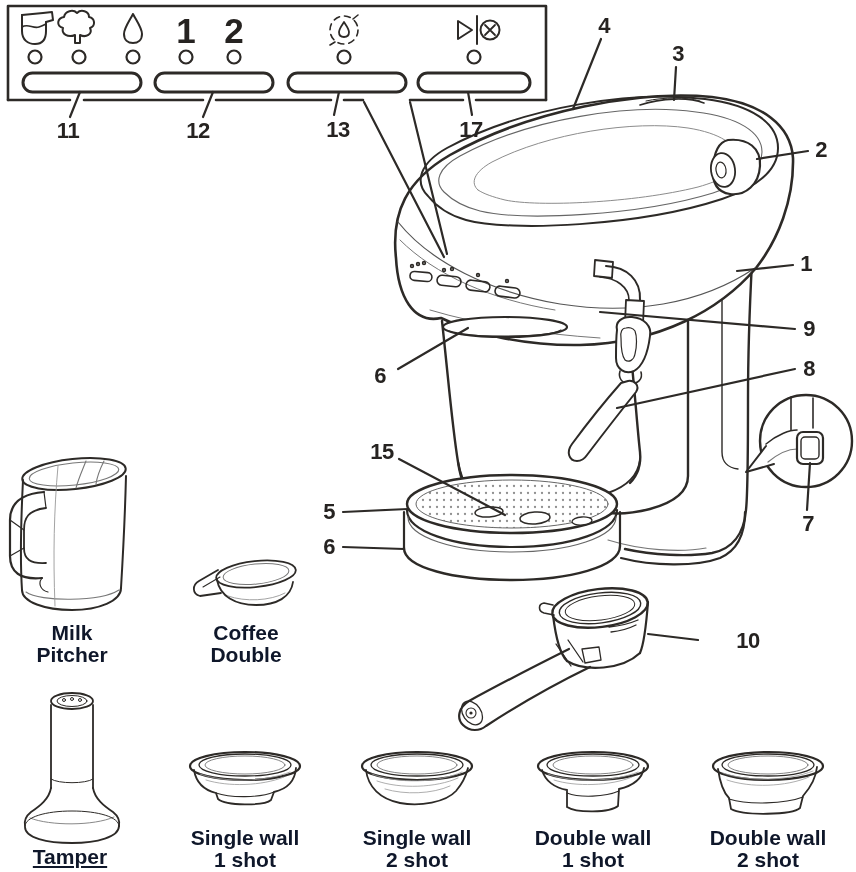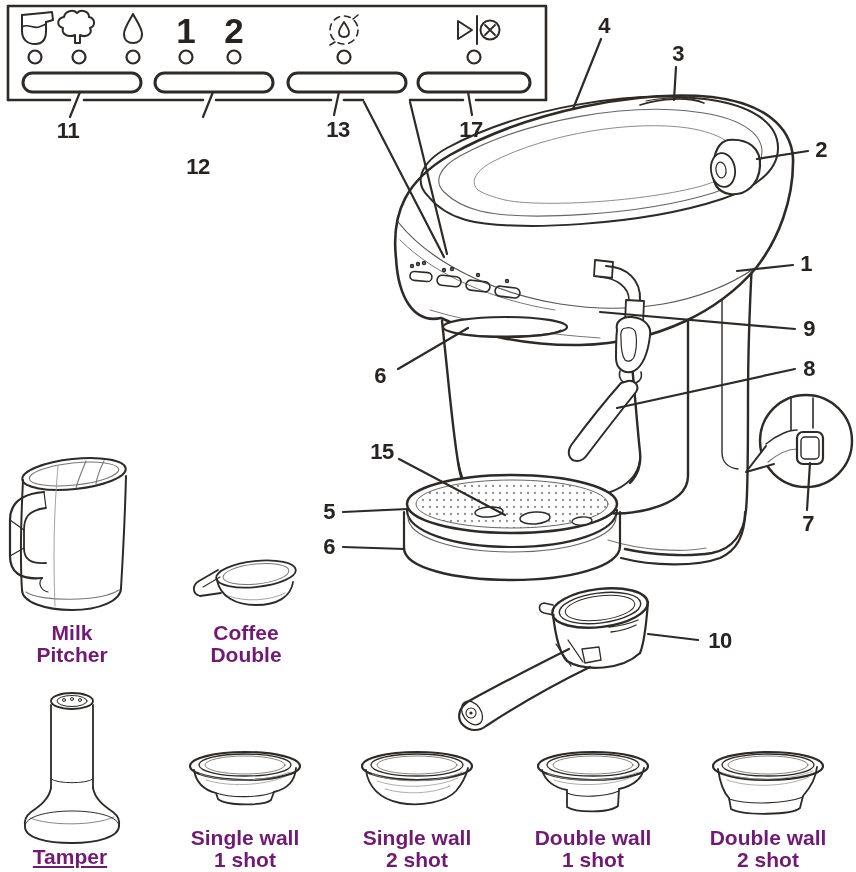--- a/index.html
+++ b/index.html
@@ -4,21 +4,21 @@
 <style>
   html,body{margin:0;padding:0;background:#fff;}
   .stage{position:relative;width:856px;height:872px;background:#fff;overflow:hidden;
          font-family:"Liberation Sans",sans-serif;color:#262321;}
   svg{position:absolute;left:0;top:0;}
   .callout{position:absolute;transform:translate(-50%,-50%);font-weight:bold;
            font-size:22px;letter-spacing:-0.5px;color:#262321;white-space:nowrap;}
   .paneldigit{position:absolute;transform:translate(-50%,-50%);font-weight:bold;
            font-size:35px;color:#262321;}
   .caption{position:absolute;transform:translateX(-50%);text-align:center;
-           font-weight:bold;font-size:21px;line-height:22px;color:#701a75;white-space:nowrap;}
+           font-weight:bold;font-size:21px;line-height:22px;color:#0f172a;white-space:nowrap;}
   .caption span{display:block;}
 </style>
 </head>
 <body>
 
 <div class="stage">
 
 <svg width="856" height="872" viewBox="0 0 856 872">
   <defs>
     <pattern id="grateDots" width="7" height="7" patternUnits="userSpaceOnUse">
@@ -285,23 +285,23 @@
 
 <div class="callout" style="left:806px;top:264px;">1</div>
 <div class="callout" style="left:821px;top:150px;">2</div>
 <div class="callout" style="left:678px;top:54px;">3</div>
 <div class="callout" style="left:604px;top:26px;">4</div>
 <div class="callout" style="left:329px;top:512px;">5</div>
 <div class="callout" style="left:329px;top:547px;">6</div>
 <div class="callout" style="left:808px;top:524px;">7</div>
 <div class="callout" style="left:809px;top:369px;">8</div>
 <div class="callout" style="left:809px;top:329px;">9</div>
-<div class="callout" style="left:720px;top:641px;">10</div>
+<div class="callout" style="left:748px;top:641px;">10</div>
 <div class="callout" style="left:68px;top:131px;text-align:center;">11</div>
-<div class="callout" style="left:198px;top:131px;margin-top:36px;">12</div>
+<div class="callout" style="left:198px;top:131px;">12</div>
 <div class="callout" style="left:338px;top:130px;">13</div>
 <div class="callout" style="left:471px;top:130px;">17</div>
 <div class="callout" style="left:382px;top:452px;">15</div>
 <div class="callout" style="left:380px;top:376px;">6</div>
 
 <div class="caption" style="left:72px;top:622px;">
   <span>Milk</span>
   <span>Pitcher</span>
 </div>
 <div class="caption" style="left:246px;top:622px;">

